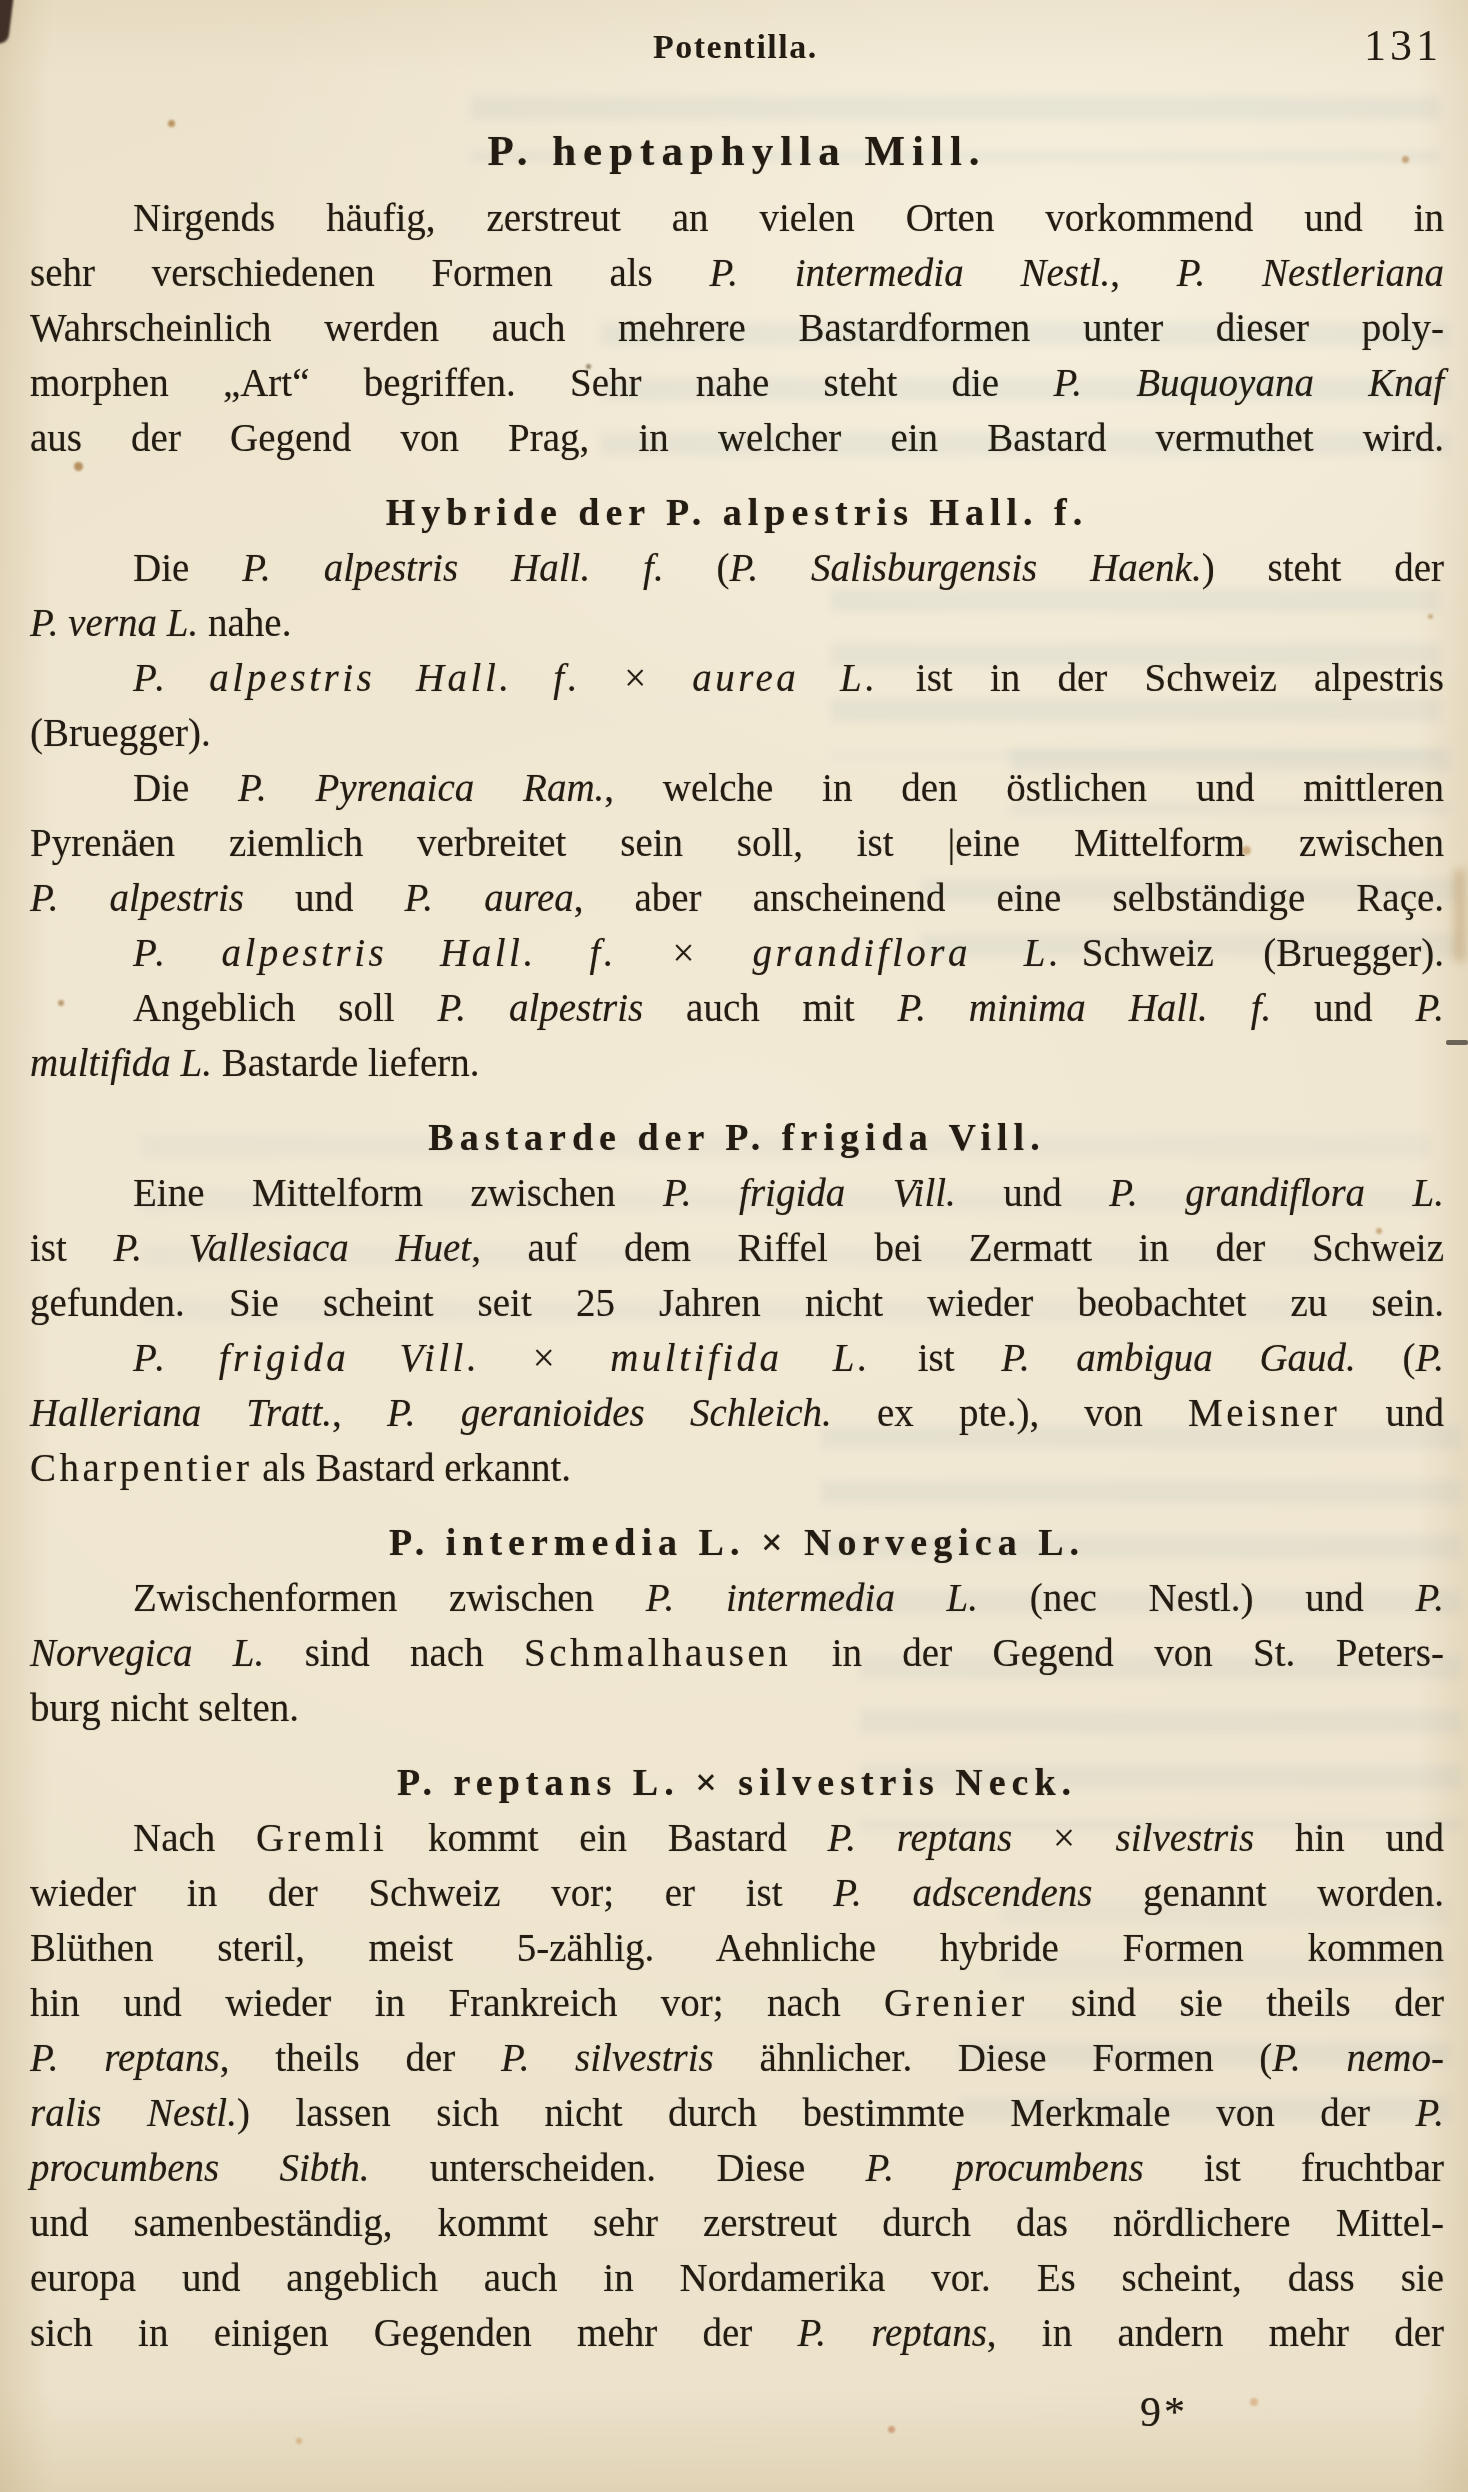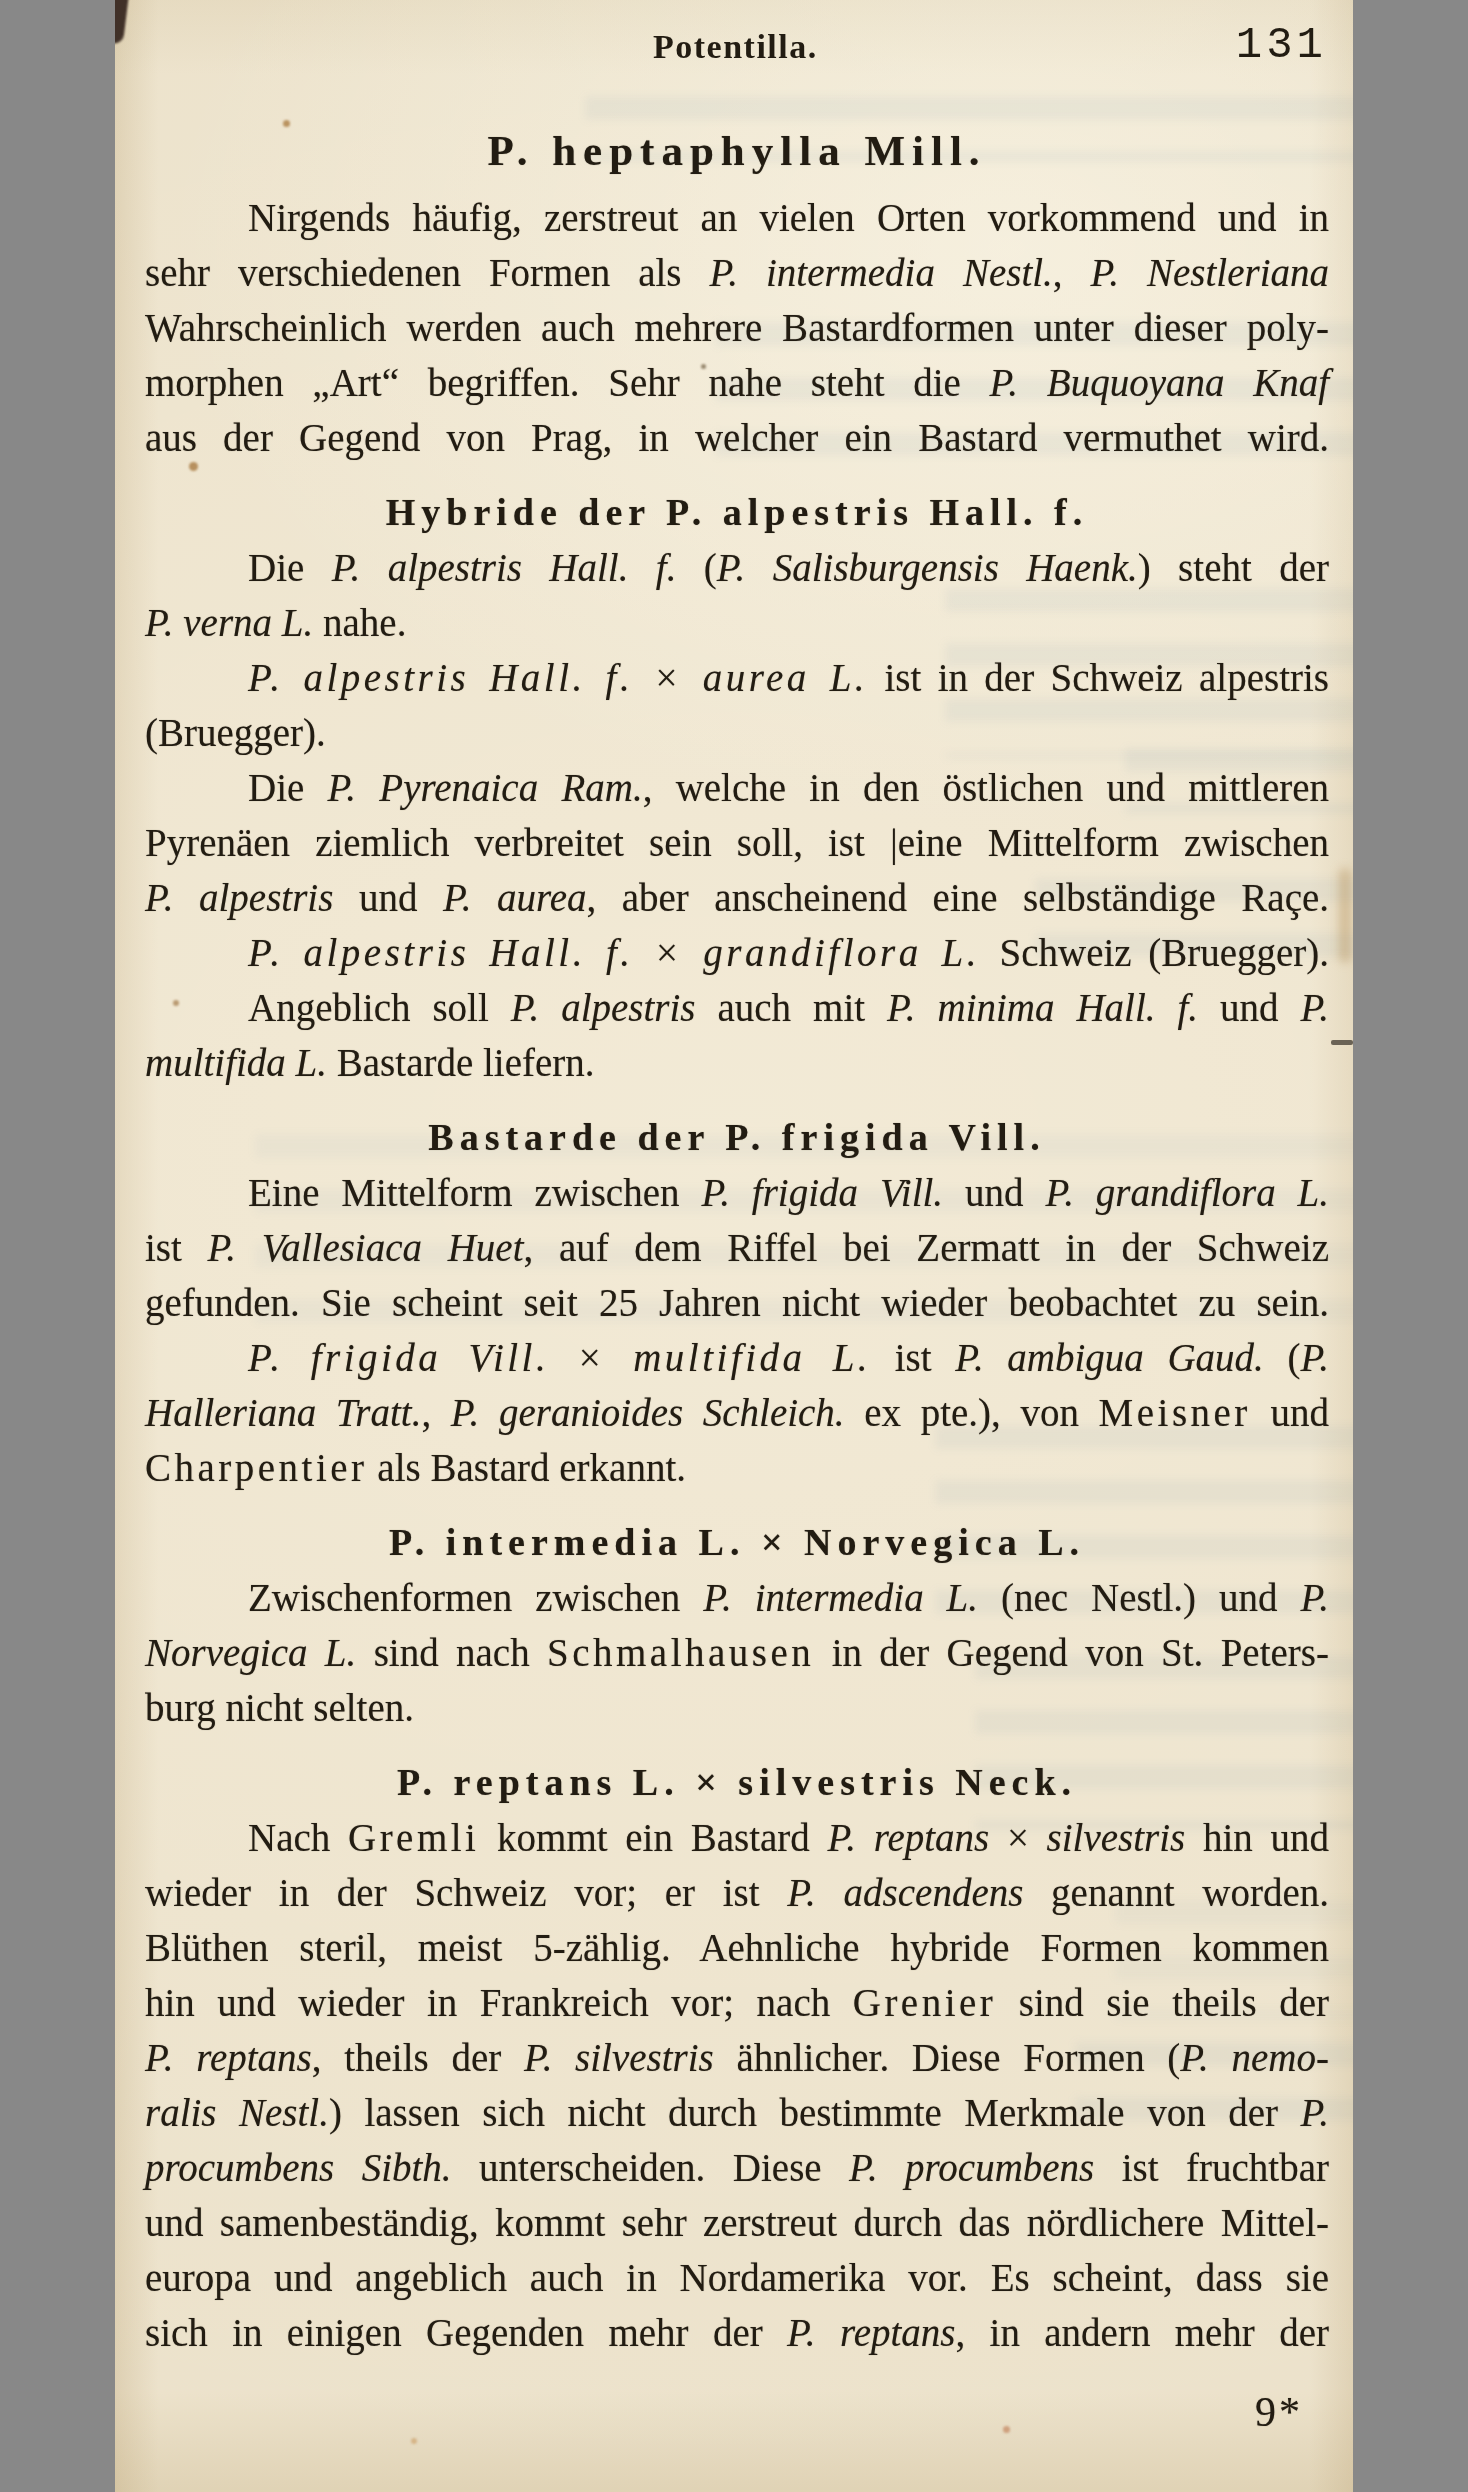--- a/index.html
+++ b/index.html
@@ -1,19 +1,19 @@
 <!DOCTYPE html>
 <html lang="de"><head>
 <meta charset="utf-8">
 <title>Potentilla — S. 131</title>
 <style>
   html,body{margin:0;padding:0;background:#888;}
   .page{
     position:relative;
-    width:1238px;height:2492px;
+    width:1468px;height:2492px;
     margin:0 auto;
     overflow:hidden;
     color:#221c12;
     font-family:"Liberation Serif","DejaVu Serif",serif;
     background-color:#ece2cb;
     background-image:
       radial-gradient(1300px 900px at 72% 10%, rgba(255,252,240,.45), rgba(255,252,240,0) 65%),
       radial-gradient(2400px 1800px at 50% 46%, rgba(255,249,234,.35), rgba(255,249,234,0) 75%),
       linear-gradient(90deg, rgba(184,159,112,.28), rgba(184,159,112,0) 3.5%, rgba(184,159,112,0) 96.5%, rgba(184,159,112,.25)),
       linear-gradient(0deg, rgba(192,170,124,.28), rgba(192,170,124,0) 4%, rgba(192,170,124,0) 97%, rgba(200,182,140,.18));
@@ -42,21 +42,21 @@
   .edge-streak{
     position:absolute;top:868px;right:2px;width:12px;height:95px;
     background:rgba(176,138,78,.38);filter:blur(5px);border-radius:6px;
   }
   
   .running-head{position:absolute;top:20px;left:30px;right:24px;height:60px;}
   .rh-title{
     position:absolute;left:50%;top:8px;transform:translateX(-51%);
     font-size:34px;font-weight:700;letter-spacing:1.5px;
   }
-  .rh-page{position:absolute;right:2px;top:0;font-size:44px;letter-spacing:4px;font-family:Liberation Mono, monospace;}
+  .rh-page{position:absolute;right:2px;top:0;font-size:44px;letter-spacing:4px;}
   
   .content{
     position:absolute;left:30px;right:24px;top:124px;
     font-size:39px;
     text-shadow:0 0 1px rgba(36,29,17,.45);
   }
   .title-line{
     height:54px;line-height:54px;margin-bottom:12px;
     text-align:center;font-size:43px;font-weight:700;letter-spacing:7px;
   }

